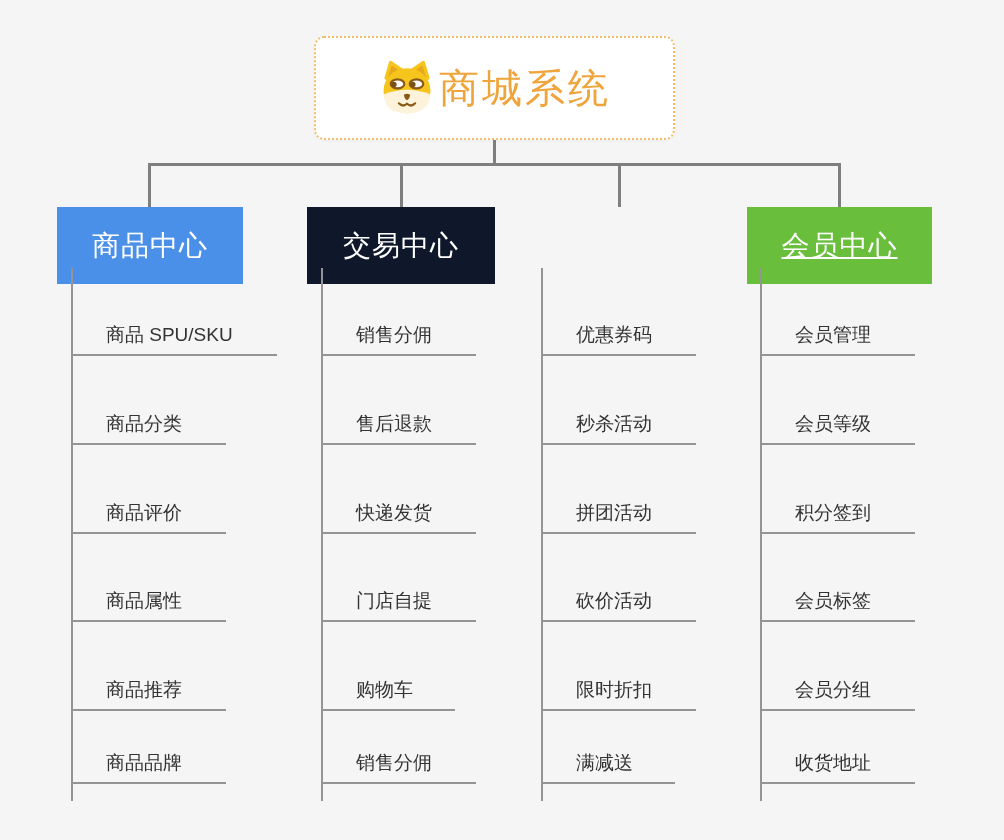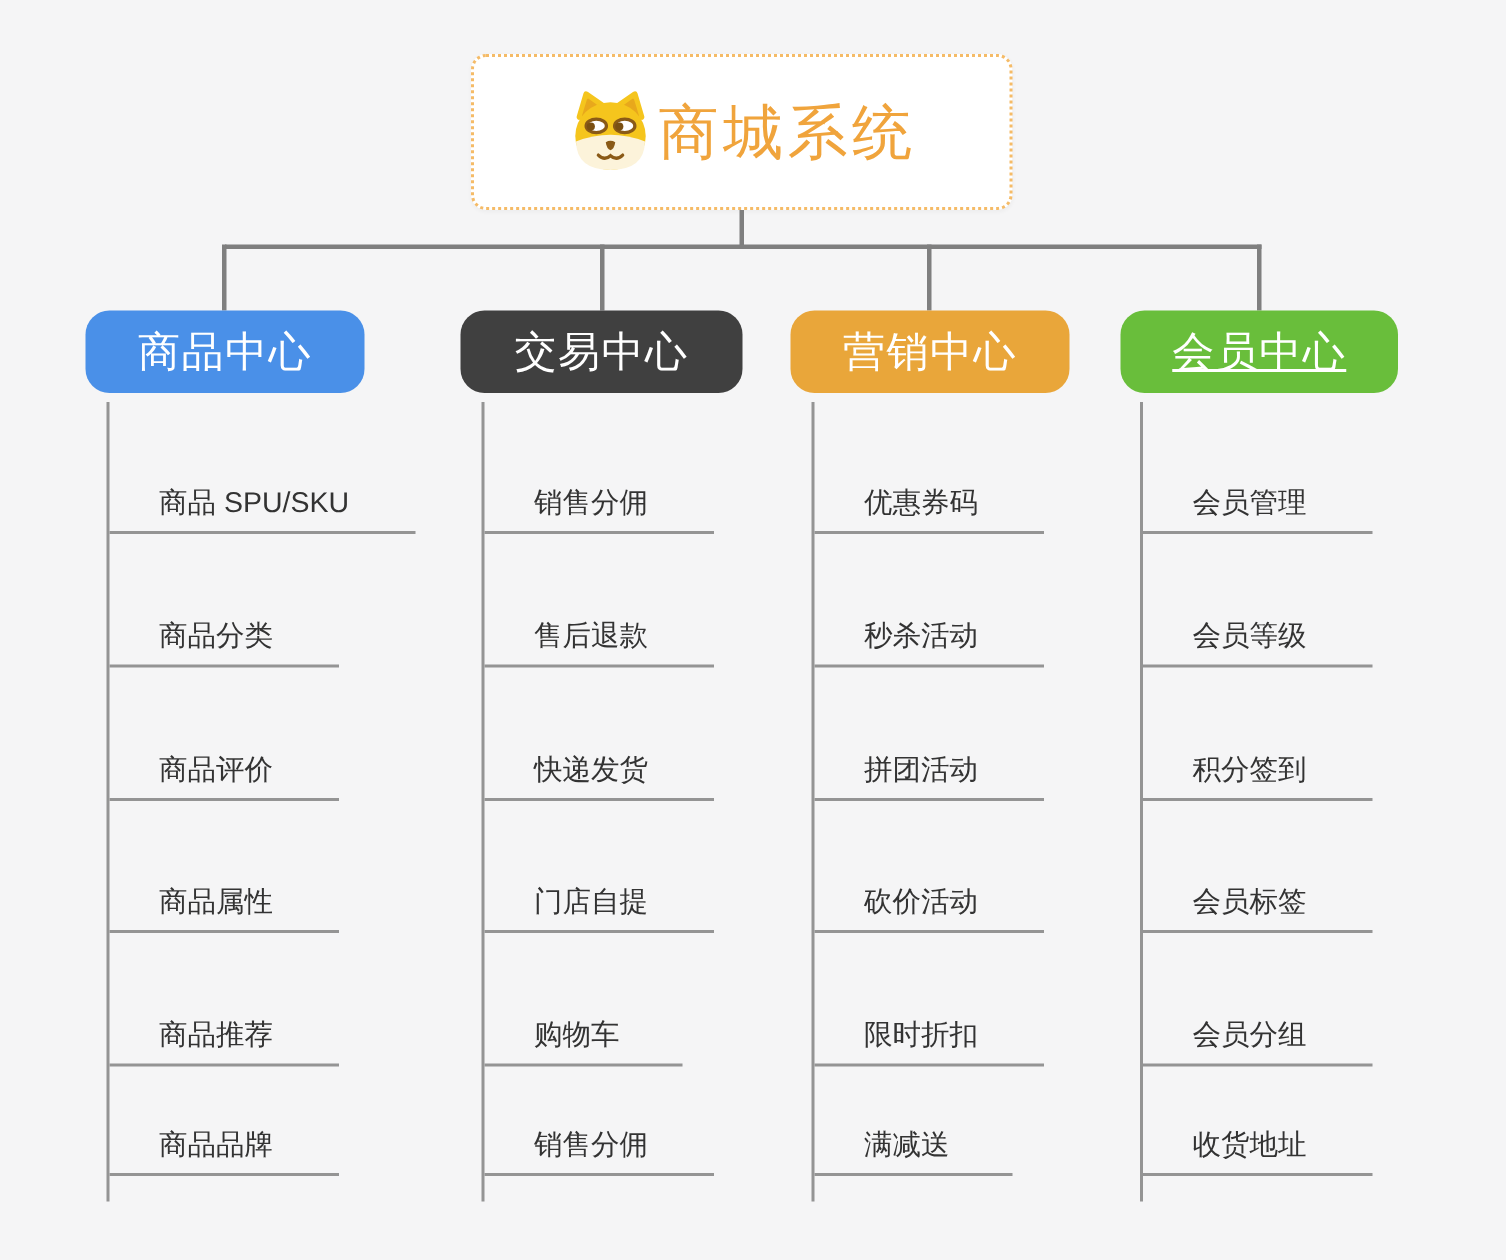--- a/index.html
+++ b/index.html
@@ -45,22 +45,22 @@
 
   
   .line { position: absolute; background: #7f7f7f; }
   .v-line { width: 3px; }
   .h-line { height: 3px; }
 
   
   .branch-box {
     position: absolute;
     top: 207px;
-    height: 55px;
-    border-radius: 16px;
+    height: 77px;
+    border-radius: 0;
     box-sizing: border-box;
     display: flex;
     align-items: center;
     justify-content: center;
     color: #ffffff;
     font-size: 28px;
     letter-spacing: 1px;
     white-space: nowrap;
     cursor: default;
   }
@@ -121,22 +121,21 @@
   </div>
 
   <div class="line v-line" style="left:493px; top:140px; height:24px;"></div>
   <div class="line h-line" style="left:150px; top:163px; width:691px;"></div>
   <div class="line v-line" style="left:148px; top:163px; height:44px;"></div>
   <div class="line v-line" style="left:400px; top:163px; height:44px;"></div>
   <div class="line v-line" style="left:618px; top:163px; height:44px;"></div>
   <div class="line v-line" style="left:838px; top:163px; height:44px;"></div>
 
   <div class="branch-box" style="left: 57px; width: 186px; background-color: rgb(74, 144, 232);">商品中心</div>
-  <div class="branch-box" style="left: 307px; width: 188px; background-color: #404040;">交易中心</div>
-  <div class="branch-box" style="left: 527px; width: 186px; background-color: rgb(233, 166, 58);">营销中心</div>
+  <div class="branch-box" style="left: 307px; width: 188px; background-color: #0f172a;">交易中心</div>
   <div class="branch-box" style="left: 747px; width: 185px; background-color: rgb(105, 190, 59); text-decoration: underline;">会员中心</div>
 
   <div class="column" style="left:71px;">
     <div class="node-item wide r0">商品 SPU/SKU</div>
     <div class="node-item r1">商品分类</div>
     <div class="node-item r2">商品评价</div>
     <div class="node-item r3">商品属性</div>
     <div class="node-item r4">商品推荐</div>
     <div class="node-item r5">商品品牌</div>
   </div>

